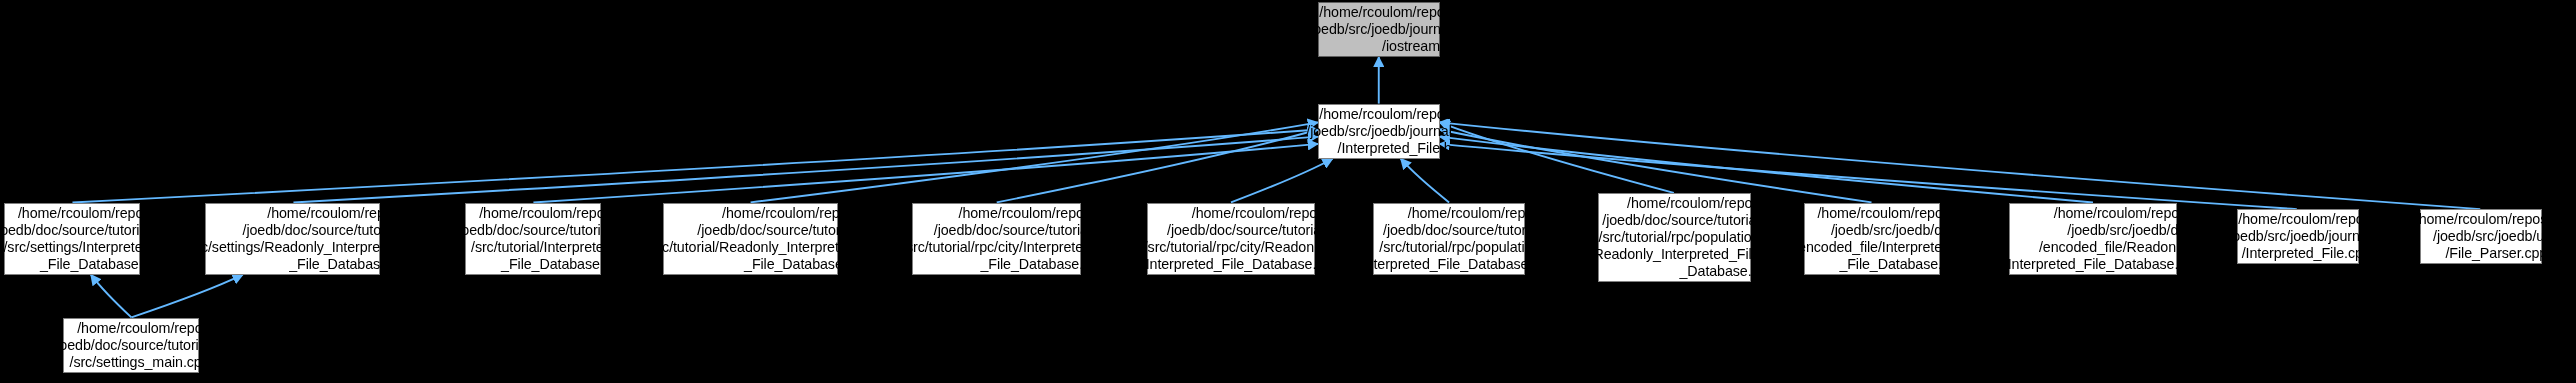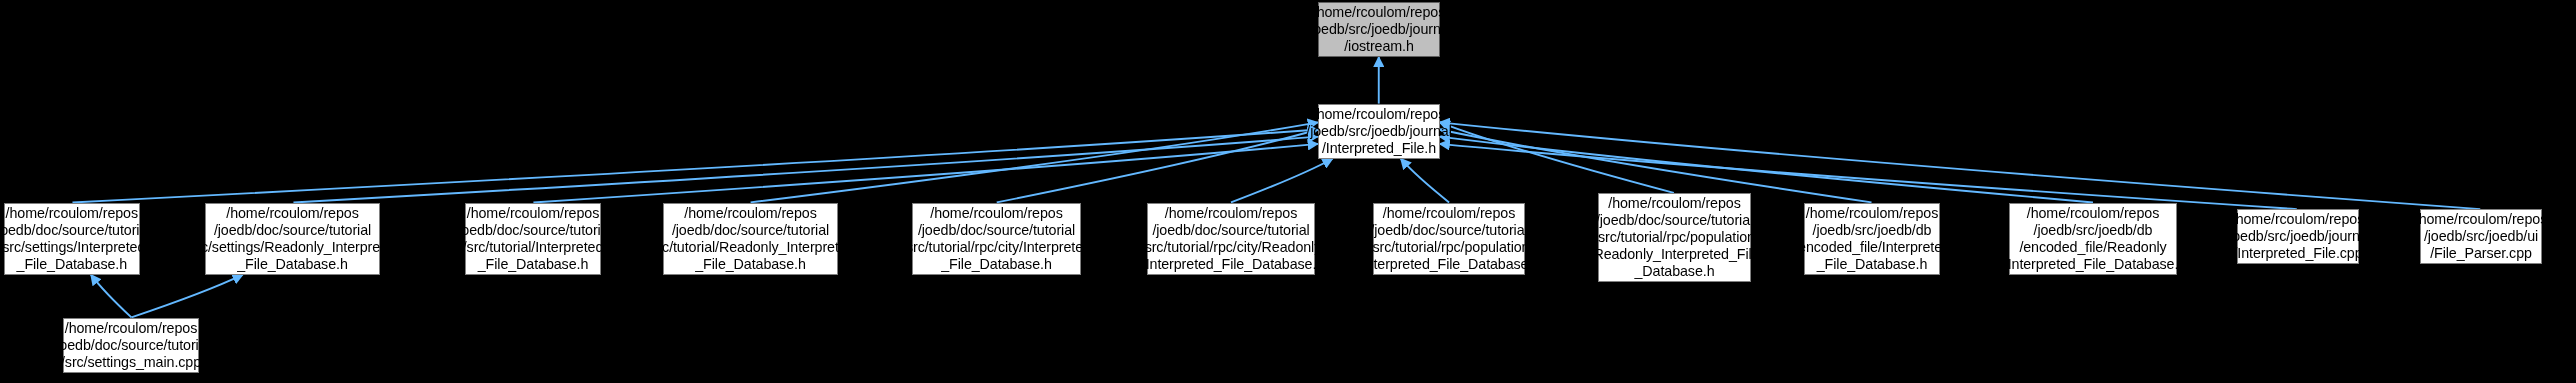--- a/index.html
+++ b/index.html
@@ -24,21 +24,21 @@
     pointer-events: none;
   }
   .node {
     position: absolute;
     box-sizing: border-box;
     border: 1px solid #808080;
     background: #ffffff;
     color: #000000;
     font-size: 14.3px;
     line-height: 17px;
-    text-align: center;
+    text-align: right;
     display: flex;
     align-items: center;
     justify-content: center;
     white-space: pre-line;
     padding: 2.9px 5.7px;
     letter-spacing: -0.1px;
   }
   .node.root {
     background: #bfbfbf;
     border: 1px solid #606060;

